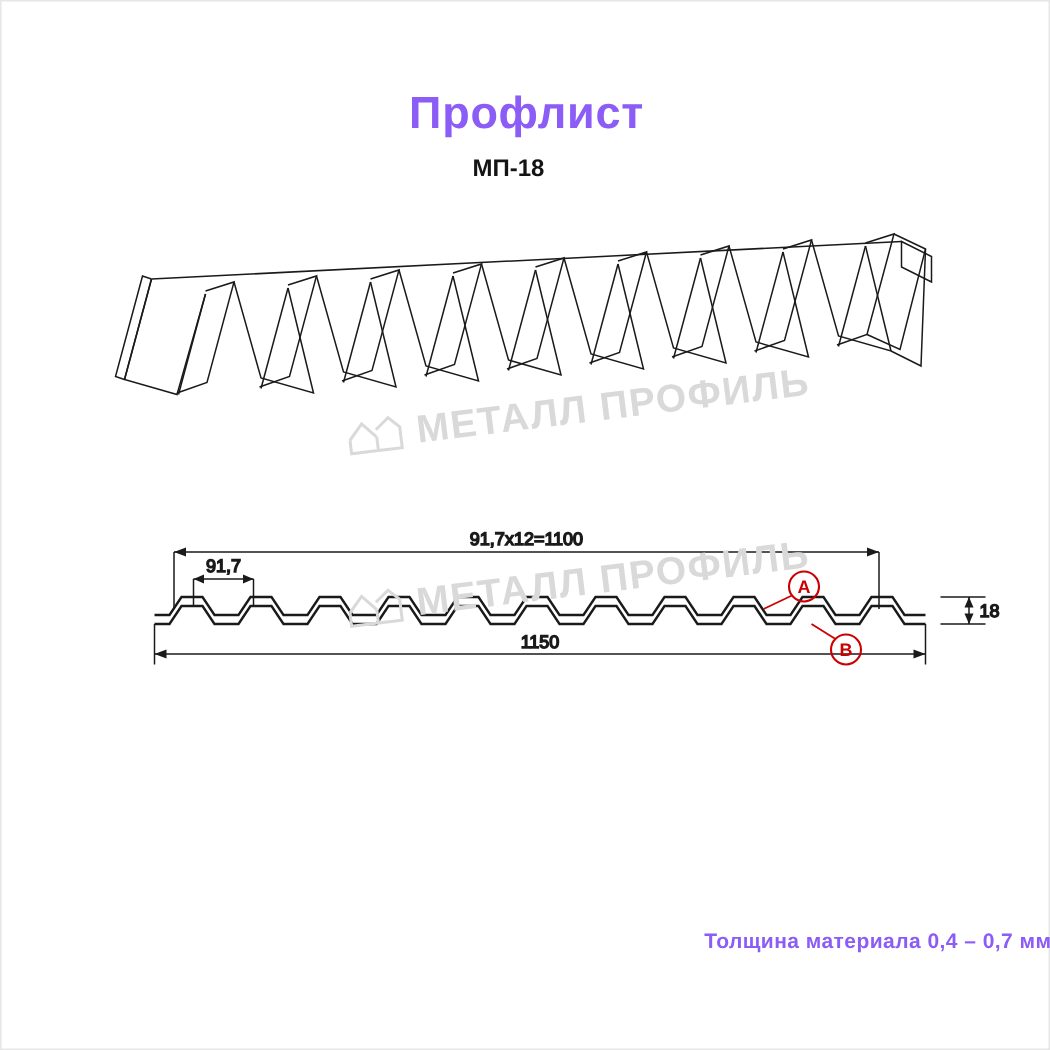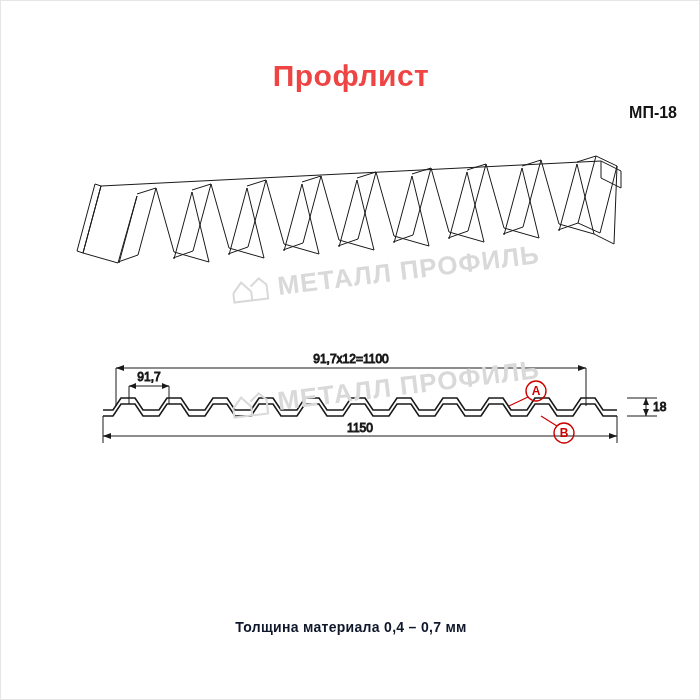--- a/index.html
+++ b/index.html
@@ -23,42 +23,42 @@
   }
   .title {
     position: absolute;
     top: 58px;
     left: 0;
     width: 700px;
     text-align: center;
     font-size: 30px;
     font-weight: bold;
     letter-spacing: 0.5px;
-    color: #ef4444;
+    color: #8b5cf6;
   }
   .subtitle {
     position: absolute;
     top: 103px;
     left: 0;
     width: 676px;
-    text-align: right;
+    text-align: center;
     font-size: 16px;
     font-weight: bold;
     color: #141414;
   }
   .footer-note {
     position: absolute;
     top: 618px;
     left: 0;
     width: 700px;
-    text-align: center;
+    text-align: right;
     font-size: 14px;
     font-weight: bold;
     letter-spacing: 0.3px;
-    color: #0f172a;
+    color: #8b5cf6;
   }
   .iso-wrap {
     position: absolute;
     top: 140px;
     left: 60px;
     width: 580px;
     height: 160px;
   }
   .plan-wrap {
     position: absolute;

